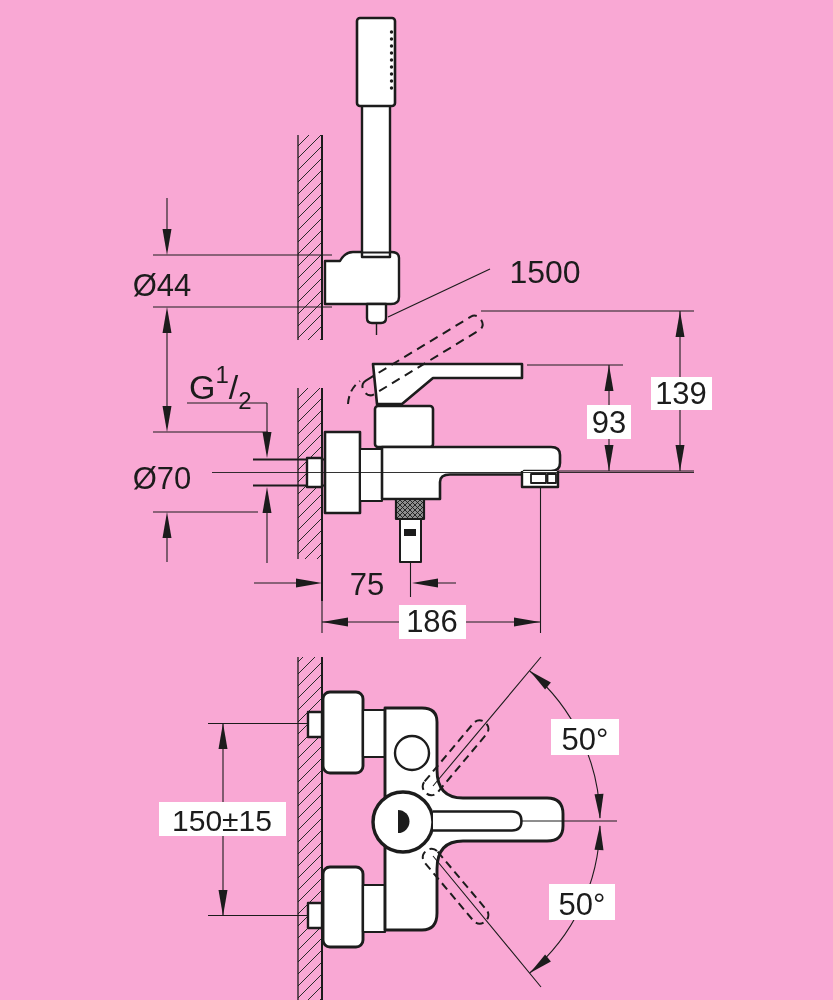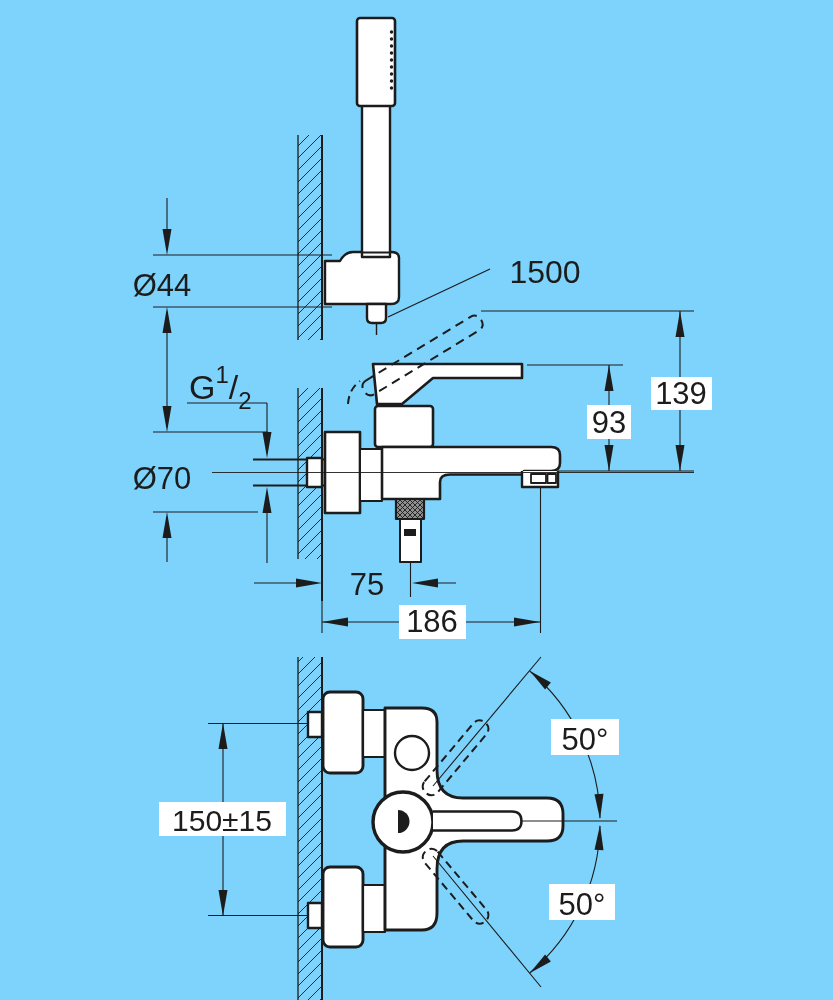--- a/index.html
+++ b/index.html
@@ -1,17 +1,17 @@
 <!DOCTYPE html>
 <html><head>
 <meta charset="utf-8">
 <style>
   html,body{margin:0;padding:0;background:#e8e8e8;}
   .stage{
-    width:833px;height:1000px;background:#7dd3fc;position:relative;margin:0 auto;
+    width:833px;height:1000px;background:#f9a8d4;position:relative;margin:0 auto;
     font-family:"Liberation Sans", sans-serif;
   }
   svg text{fill:#1c1c1c;}
   .dimtext{font-size:31px;}
 </style>
 </head>
 <body>
 
 <div class="stage">
 <svg width="833" height="1000" viewBox="0 0 833 1000" stroke-linejoin="round">

